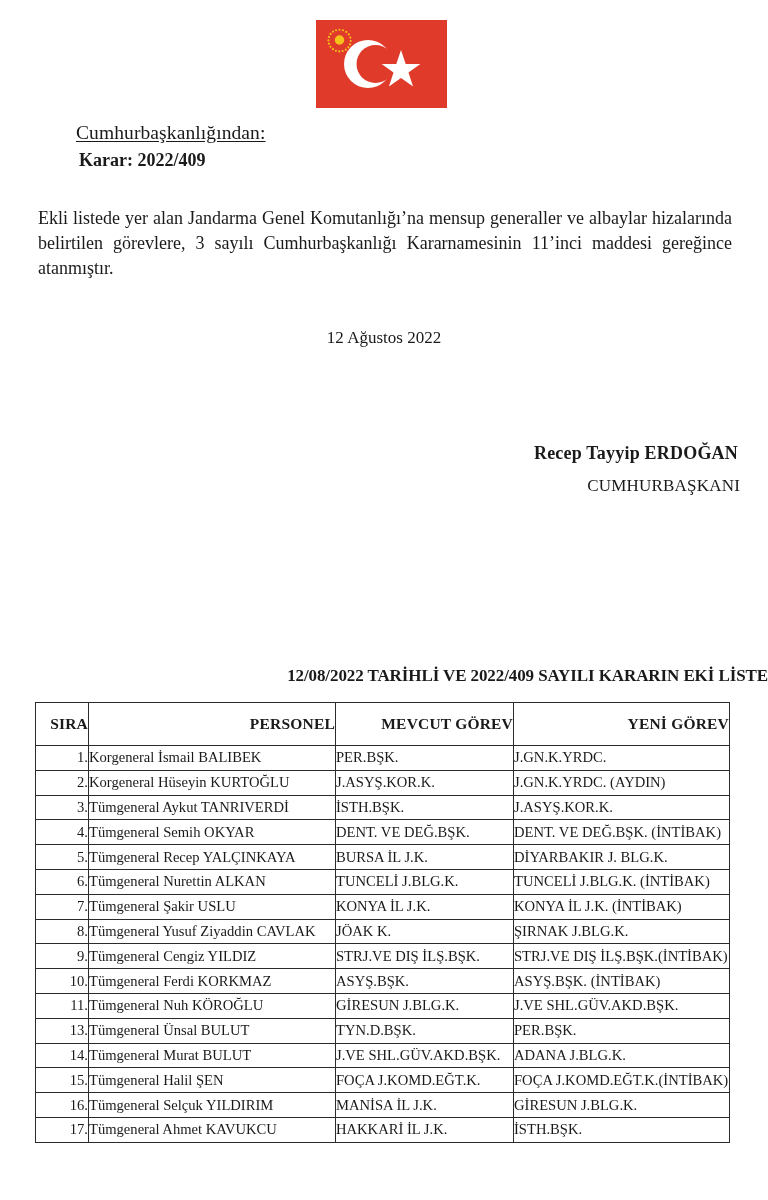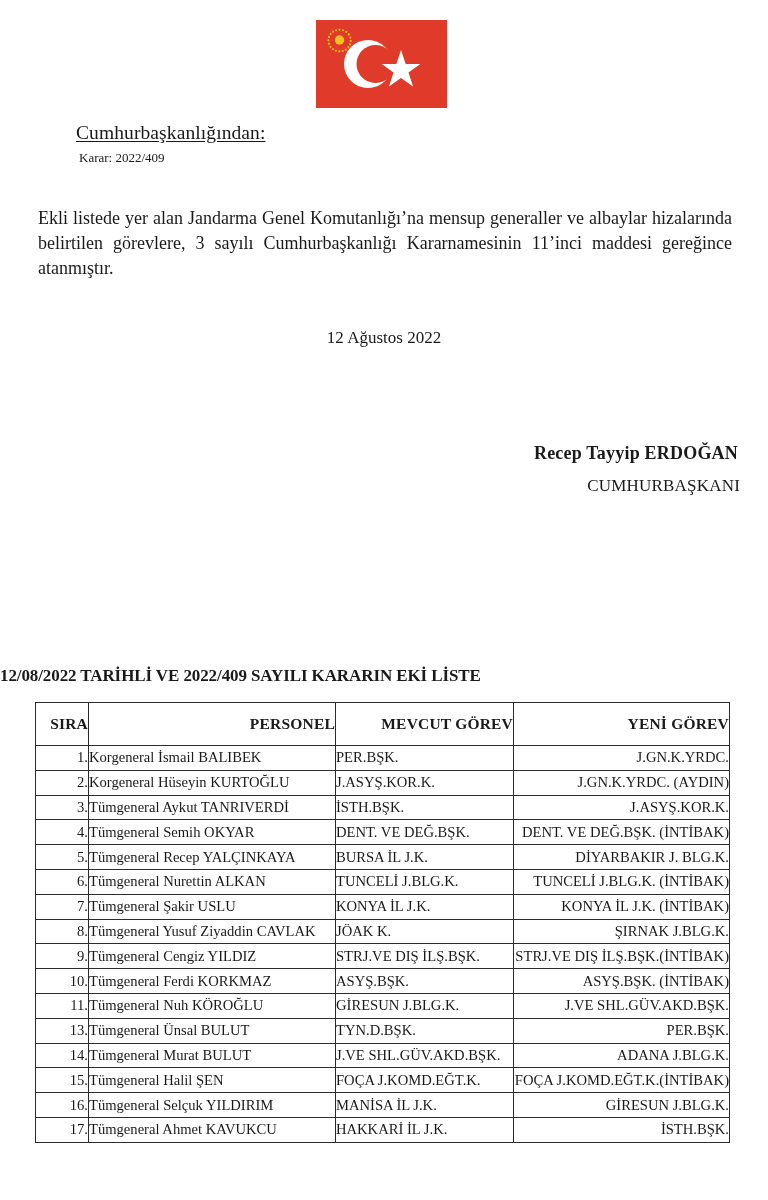--- a/index.html
+++ b/index.html
@@ -34,22 +34,22 @@
     font-size: 19.5px;
     text-decoration: underline;
     text-underline-offset: 2px;
     letter-spacing: 0.1px;
     white-space: nowrap;
   }
   #decision-no {
     position: absolute;
     left: 79px;
     top: 150px;
-    font-size: 13px;
-    font-weight: normal;
+    font-size: 18px;
+    font-weight: bold;
     white-space: nowrap;
   }
 
   #body-paragraph {
     position: absolute;
     left: 38px;
     top: 188px;
     width: 694px;
     font-size: 18px;
     line-height: 1.38;
@@ -87,21 +87,21 @@
     letter-spacing: 0.2px;
     padding-left: 28px;
   }
 
   
   #list-title {
     position: absolute;
     left: 0;
     top: 666px;
     width: 768px;
-    text-align: left;
+    text-align: right;
     font-size: 17px;
     font-weight: bold;
     letter-spacing: -0.1px;
   }
 
   #appointments-table {
     position: absolute;
     left: 35px;
     top: 702px;
     width: 694px;
@@ -135,21 +135,21 @@
     white-space: nowrap;
     overflow: hidden;
   }
   td.cell-index {
     text-align: right;
     padding-right: 9px;
     font-size: 14.6px;
   }
   td.cell-personel { padding-left: 6px; }
   td.cell-mevcut   { padding-left: 5px; }
-  td.cell-yeni     { padding-left: 5px; text-align: right; }
+  td.cell-yeni     { padding-left: 5px; }
 </style>
 </head>
 <body>
 
 <div id="flag-wrap">
   <svg id="flag-svg" viewBox="0 0 262 176">
     <rect x="0" y="0" width="262" height="176" fill="#E03A2A"></rect>
 
     <circle cx="104" cy="88" r="48" fill="#FFFFFF"></circle>
     <circle cx="119" cy="88" r="38" fill="#E03A2A"></circle>

